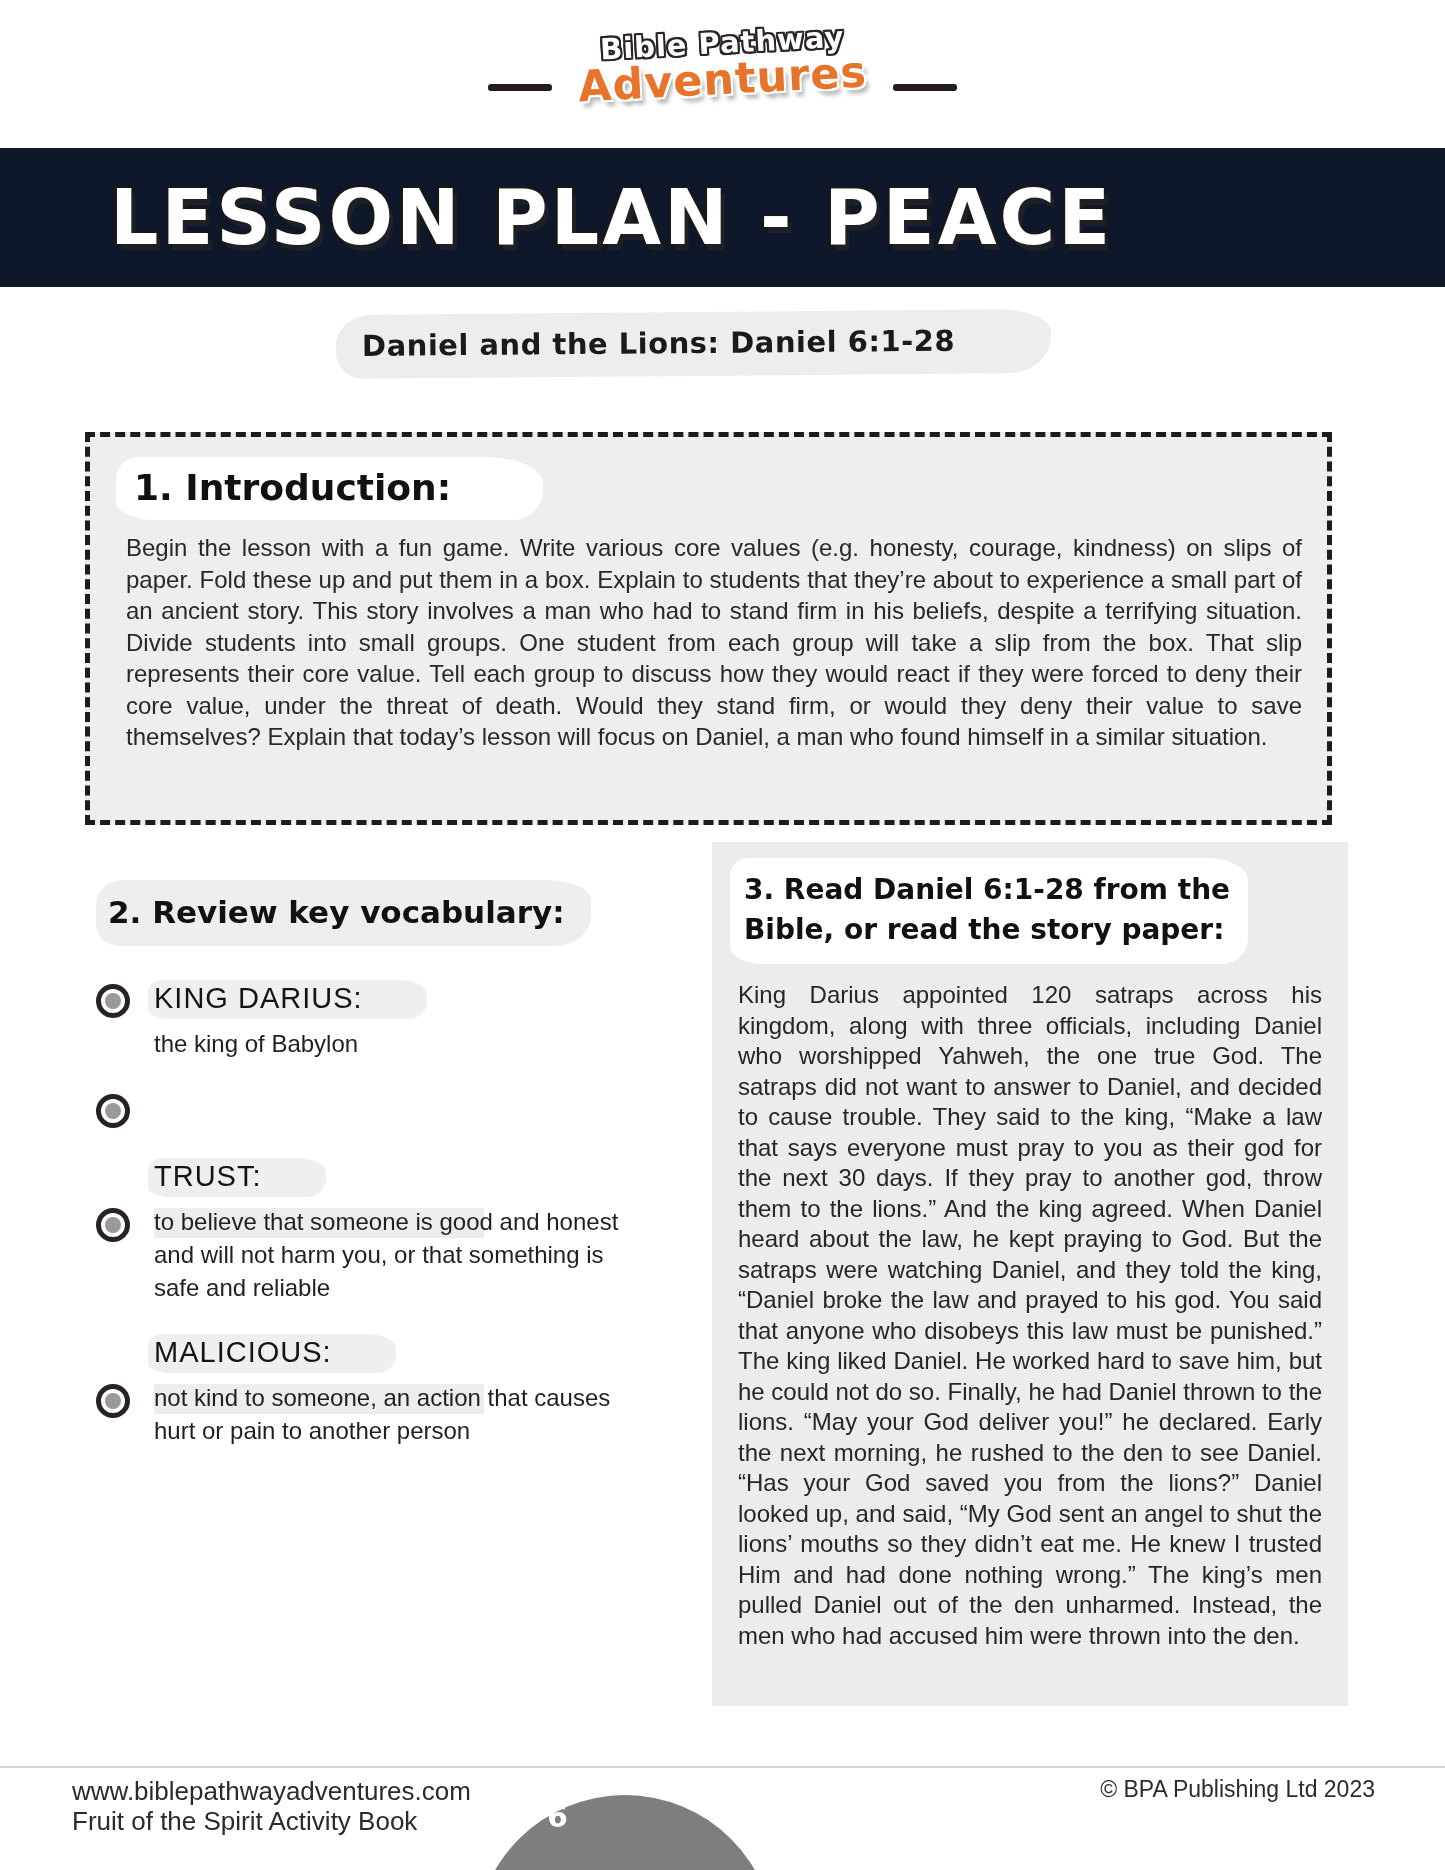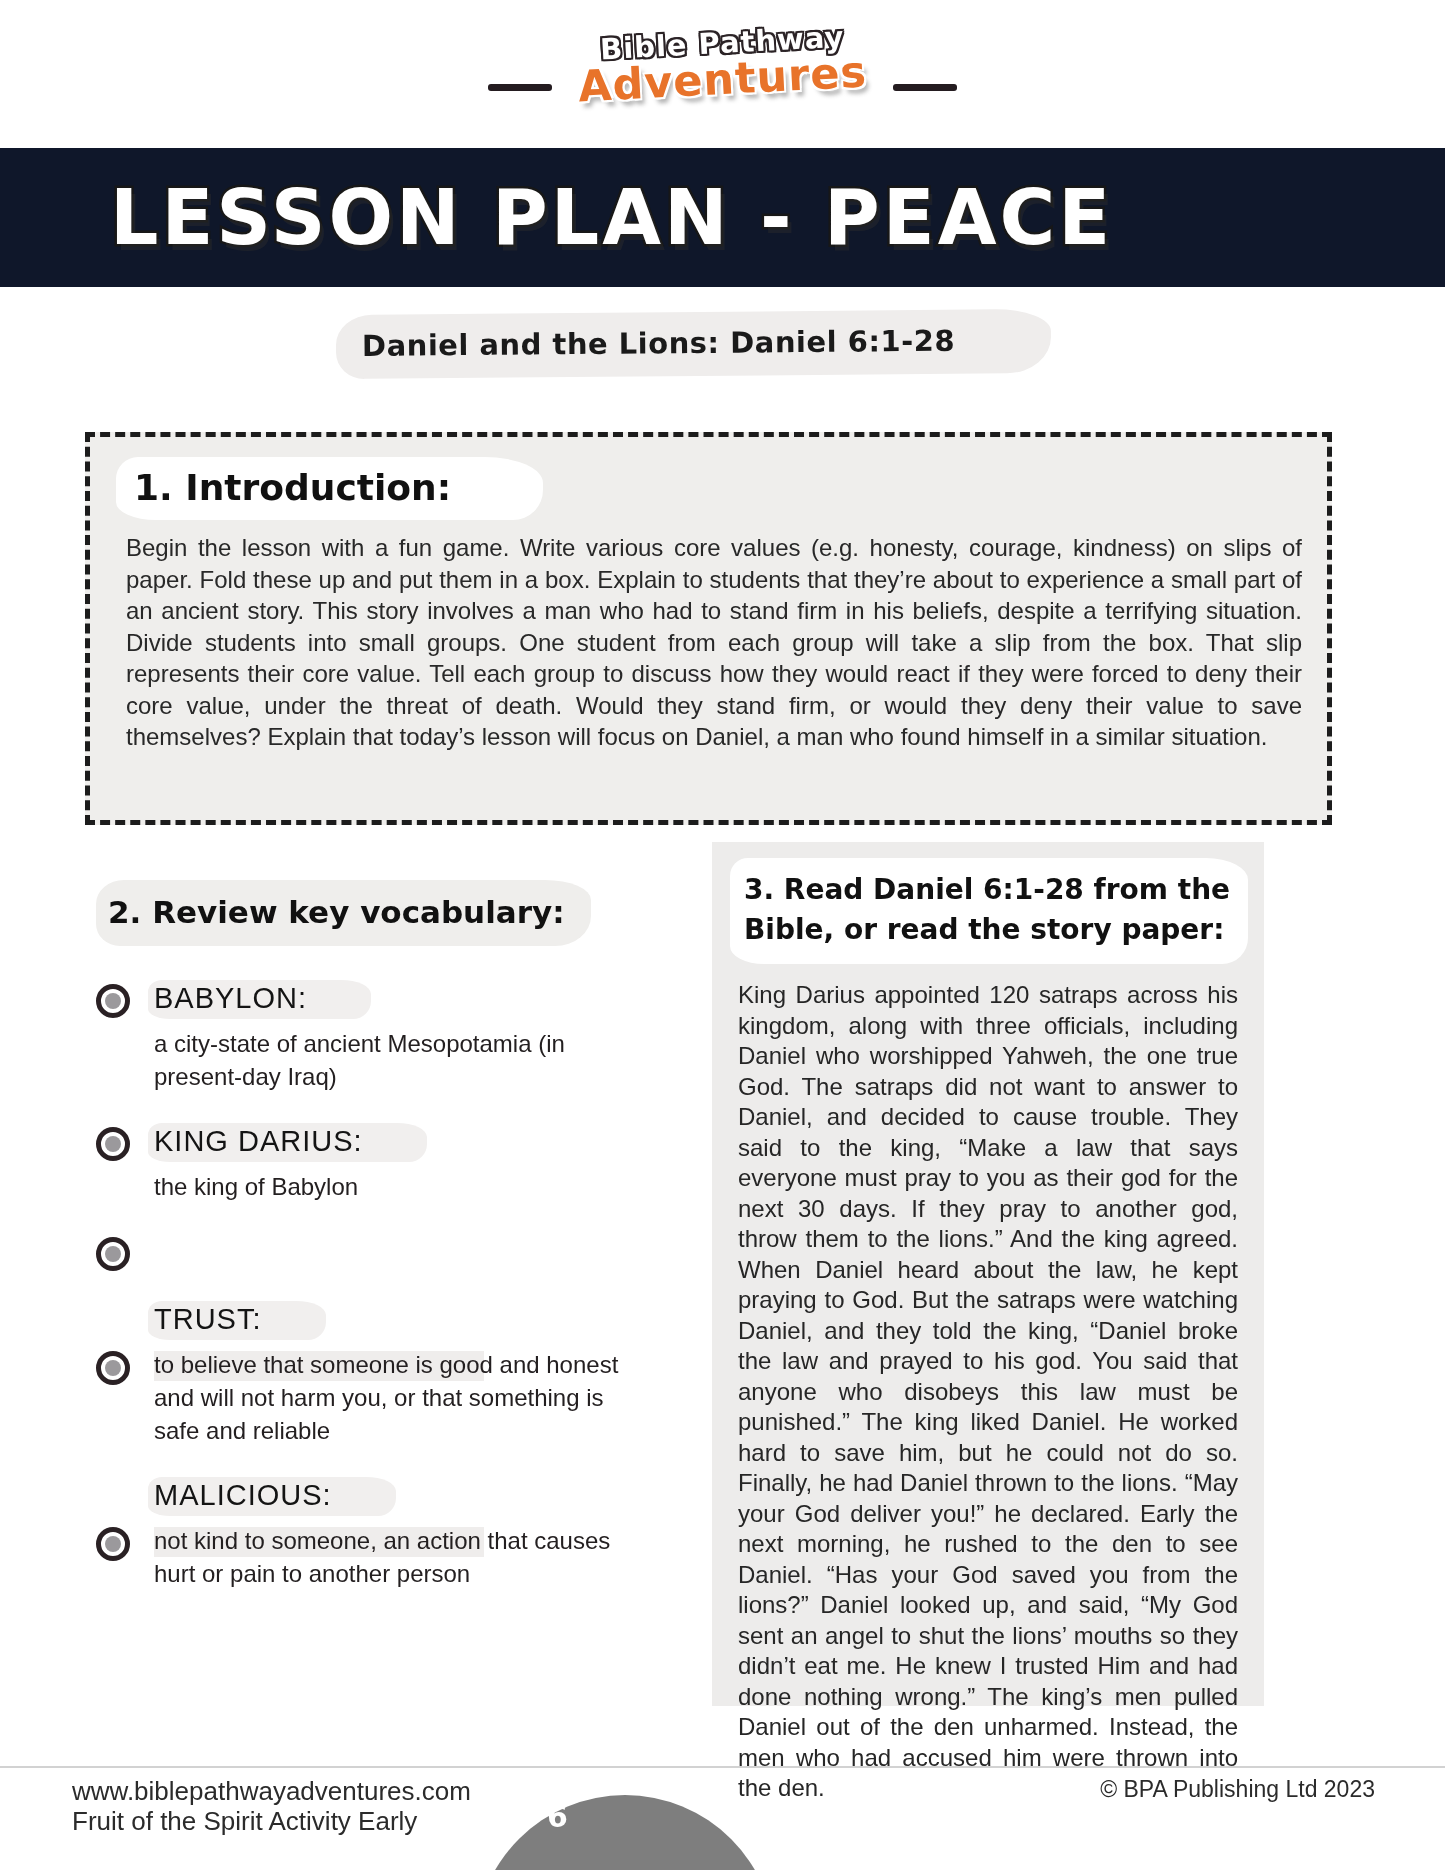--- a/index.html
+++ b/index.html
@@ -75,21 +75,21 @@
     background:#f1efee;padding:2px 64px 4px 6px;margin-left:-6px;
     border-radius:14px 30px 18px 22px / 12px 14px 18px 10px;
   }
   .def{font-size:24px;line-height:33px;color:#231f20;}
   .vocab-item.def-swash .def{
     background:linear-gradient(#efedec,#efedec) no-repeat;background-size:330px 30px;background-position:0 3px;
   }
 
   
   .reading-panel{
-    position:absolute;left:712px;top:842px;width:552px;height:864px;box-sizing:border-box;
+    position:absolute;left:712px;top:842px;width:636px;height:864px;box-sizing:border-box;
     background:#edeceb;padding:16px 26px 0 26px;
   }
   .reading-heading{
     display:inline-block;background:#ffffff;padding:12px 18px 14px 14px;margin-left:-8px;
     border-radius:18px 42px 26px 34px / 18px 22px 26px 18px;
     font-family:"DejaVu Sans",sans-serif;font-weight:bold;font-size:28px;line-height:40px;color:#111111;
   }
   .reading-heading span{display:block;white-space:nowrap;}
   .story{margin-top:16px;font-size:24px;line-height:30.5px;text-align:justify;color:#262626;}
 
@@ -129,27 +129,20 @@
     <div>
       <span class="intro-heading">1. Introduction:</span>
     </div>
     <p class="intro-body">Begin the lesson with a fun game. Write various core values (e.g. honesty, courage, kindness) on slips of paper. Fold these up and put them in a box. Explain to students that they’re about to experience a small part of an ancient story. This story involves a man who had to stand firm in his beliefs, despite a terrifying situation. Divide students into small groups. One student from each group will take a slip from the box. That slip represents their core value. Tell each group to discuss how they would react if they were forced to deny their core value, under the threat of death. Would they stand firm, or would they deny their value to save themselves? Explain that today’s lesson will focus on Daniel, a man who found himself in a similar situation.</p>
   </div>
 
   <div class="vocab">
     <span class="vocab-heading">2. Review key vocabulary:</span>
     <div class="vocab-list">
 
-      <div class="vocab-item">
-        <span class="bullet"></span>
-        <div>
-          <span class="term">BABYLON:</span>
-          <div class="def">a city-state of ancient Mesopotamia (in present-day Iraq)</div>
-        </div>
-      </div>
 
       <div class="vocab-item">
         <span class="bullet"></span>
         <div>
           <span class="term">KING DARIUS:</span>
           <div class="def">the king of Babylon</div>
         </div>
       </div>
 
       <div class="vocab-item def-swash">
@@ -179,20 +172,20 @@
     <div class="reading-heading">
       <span>3. Read Daniel 6:1-28 from the</span>
       <span>Bible, or read the story paper:</span>
     </div>
     <p class="story">King Darius appointed 120 satraps across his kingdom, along with three officials, including Daniel who worshipped Yahweh, the one true God. The satraps did not want to answer to Daniel, and decided to cause trouble. They said to the king, “Make a law that says everyone must pray to you as their god for the next 30 days. If they pray to another god, throw them to the lions.” And the king agreed. When Daniel heard about the law, he kept praying to God. But the satraps were watching Daniel, and they told the king, “Daniel broke the law and prayed to his god. You said that anyone who disobeys this law must be punished.” The king liked Daniel. He worked hard to save him, but he could not do so. Finally, he had Daniel thrown to the lions. “May your God deliver you!” he declared. Early the next morning, he rushed to the den to see Daniel. “Has your God saved you from the lions?” Daniel looked up, and said, “My God sent an angel to shut the lions’ mouths so they didn’t eat me. He knew I trusted Him and had done nothing wrong.” The king’s men pulled Daniel out of the den unharmed. Instead, the men who had accused him were thrown into the den.</p>
   </div>
 
   <div class="footer-divider"></div>
   <div class="footer-left">
     <span>www.biblepathwayadventures.com</span>
-    <span>Fruit of the Spirit Activity Early</span>
+    <span>Fruit of the Spirit Activity Book</span>
   </div>
   <div class="footer-right">© BPA Publishing Ltd 2023</div>
   <div class="page-circle">
     <span class="page-number">6</span>
   </div>
 
 </div>
 
 </body></html>

